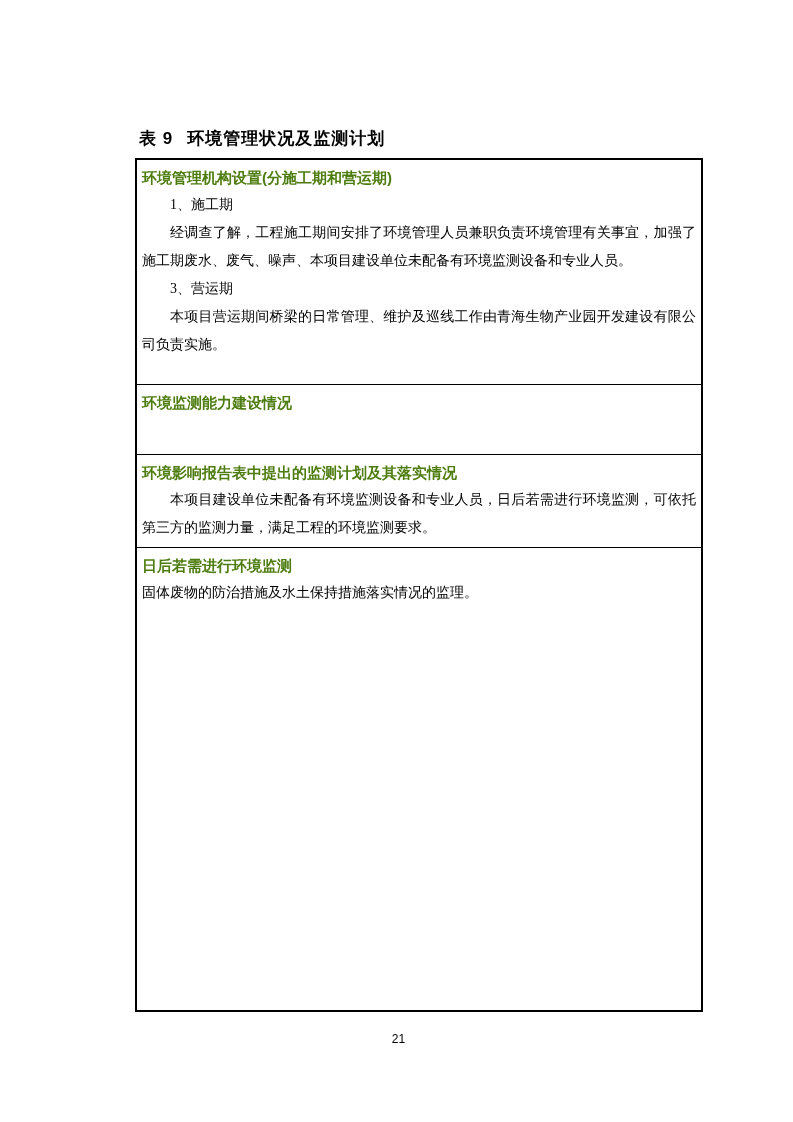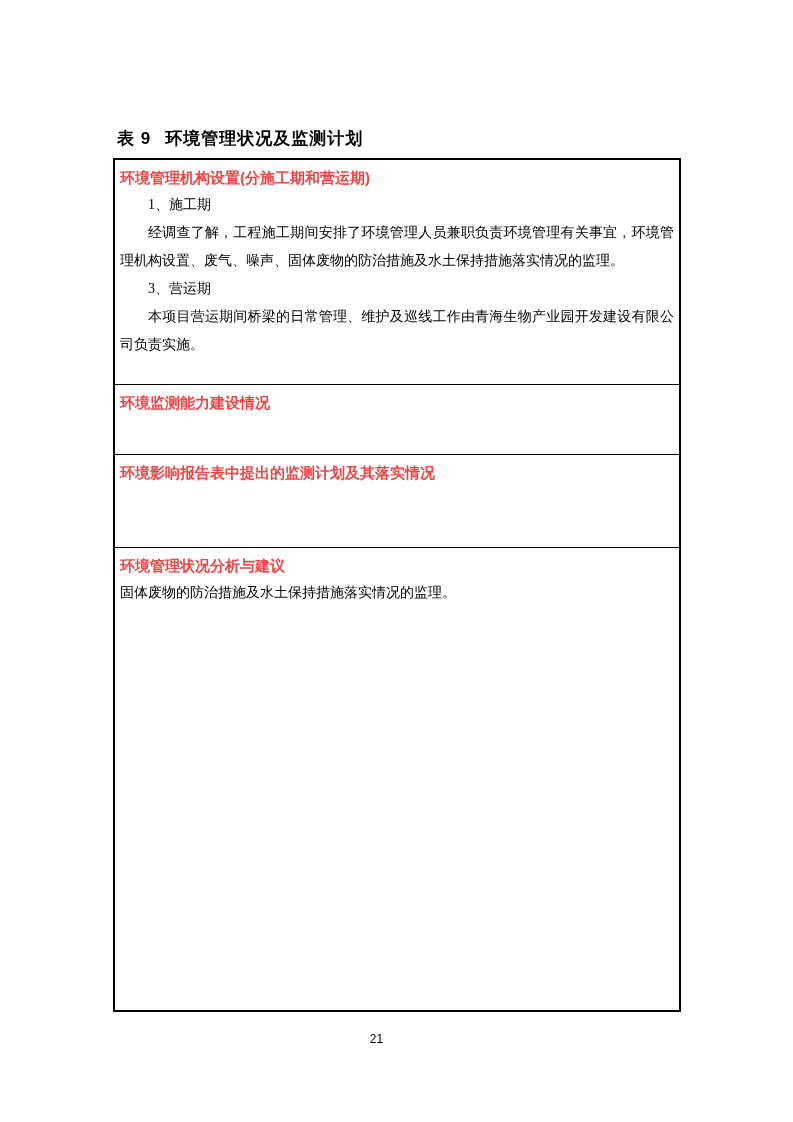--- a/index.html
+++ b/index.html
@@ -5,20 +5,21 @@
   * { margin: 0; padding: 0; box-sizing: border-box; }
   html, body { background: #ffffff; }
   .page {
     position: relative;
     width: 706px;
     height: 1122px;
     background: #ffffff;
     font-family: "Liberation Serif", serif;
     color: #000000;
     overflow: hidden;
+    margin-left: 22px;
   }
   .doc-title {
     position: absolute;
     left: 117px;
     top: 128px;
     font-family: "Liberation Sans", sans-serif;
     font-weight: bold;
     font-size: 17px;
     line-height: 22px;
     color: #000000;
@@ -44,21 +45,21 @@
   .t-section + .t-section { border-top: 1px solid #000000; }
   .t-sec-1 { height: 224px; }
   .t-sec-2 { height: 70px; }
   .t-sec-3 { height: 93px; }
   .t-sec-4 { flex: 1; }
   .sec-heading {
     font-family: "Liberation Sans", sans-serif;
     font-weight: bold;
     font-size: 15px;
     line-height: 27px;
-    color: #ef4444;
+    color: #4d7c0f;
   }
   .para {
     font-size: 14px;
     line-height: 28px;
     text-align: justify;
     color: #000000;
   }
   .para.indent { text-indent: 2em; }
   .page-number {
     position: absolute;
@@ -79,35 +80,36 @@
 
   <div class="doc-title">
     <span>表 9</span><span class="title-gap"></span><span>环境管理状况及监测计划</span>
   </div>
 
   <div class="doc-table">
 
     <div class="t-section t-sec-1">
       <div class="sec-heading">环境管理机构设置(分施工期和营运期)</div>
       <div class="para indent">1、施工期</div>
-      <div class="para indent">经调查了解，工程施工期间安排了环境管理人员兼职负责环境管理有关事宜，环境管理机构设置、废气、噪声、固体废物的防治措施及水土保持措施落实情况的监理。</div>
+      <div class="para indent">经调查了解，工程施工期间安排了环境管理人员兼职负责环境管理有关事宜，加强了施工期废水、废气、噪声、本项目建设单位未配备有环境监测设备和专业人员。</div>
       <div class="para indent">3、营运期</div>
       <div class="para indent">本项目营运期间桥梁的日常管理、维护及巡线工作由青海生物产业园开发建设有限公司负责实施。</div>
     </div>
 
     <div class="t-section t-sec-2">
       <div class="sec-heading">环境监测能力建设情况</div>
     </div>
 
     <div class="t-section t-sec-3">
       <div class="sec-heading">环境影响报告表中提出的监测计划及其落实情况</div>
+      <div class="para indent">本项目建设单位未配备有环境监测设备和专业人员，日后若需进行环境监测，可依托第三方的监测力量，满足工程的环境监测要求。</div>
     </div>
 
     <div class="t-section t-sec-4">
-      <div class="sec-heading">环境管理状况分析与建议</div>
+      <div class="sec-heading">日后若需进行环境监测</div>
       <div class="para">固体废物的防治措施及水土保持措施落实情况的监理。</div>
     </div>
 
   </div>
 
   <div class="page-number">21</div>
 
 </div>
 
 </body></html>

